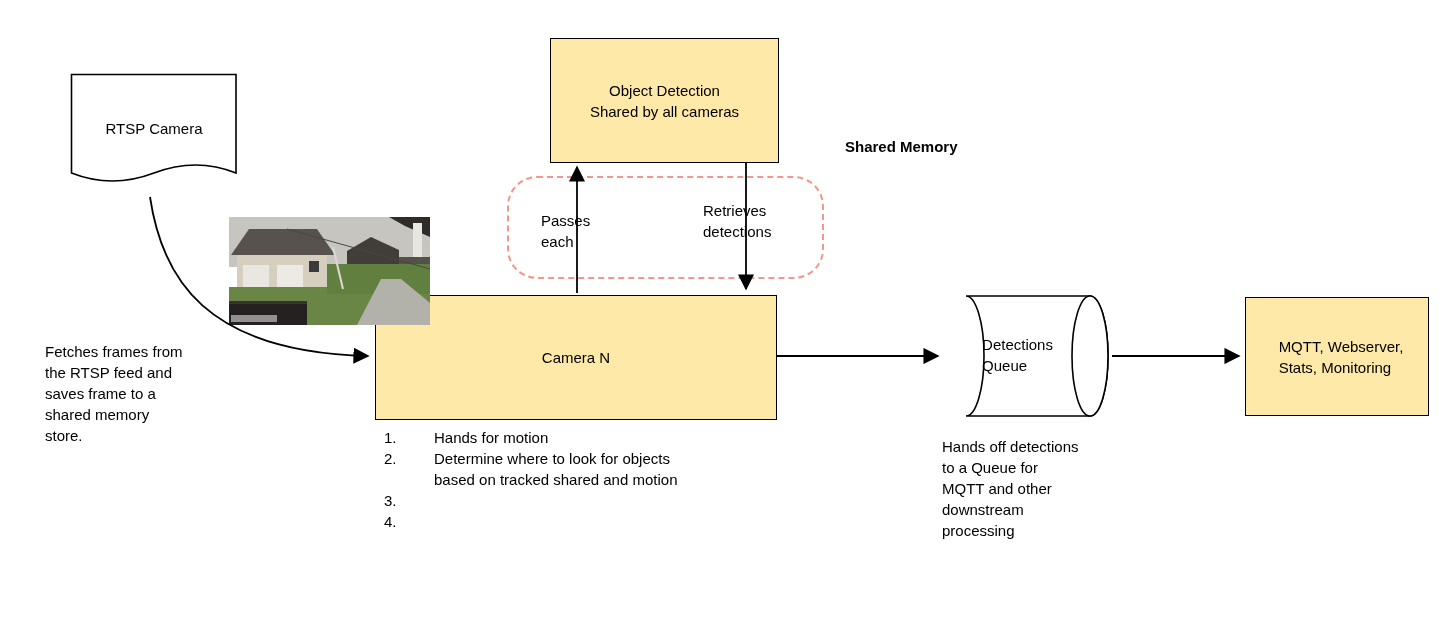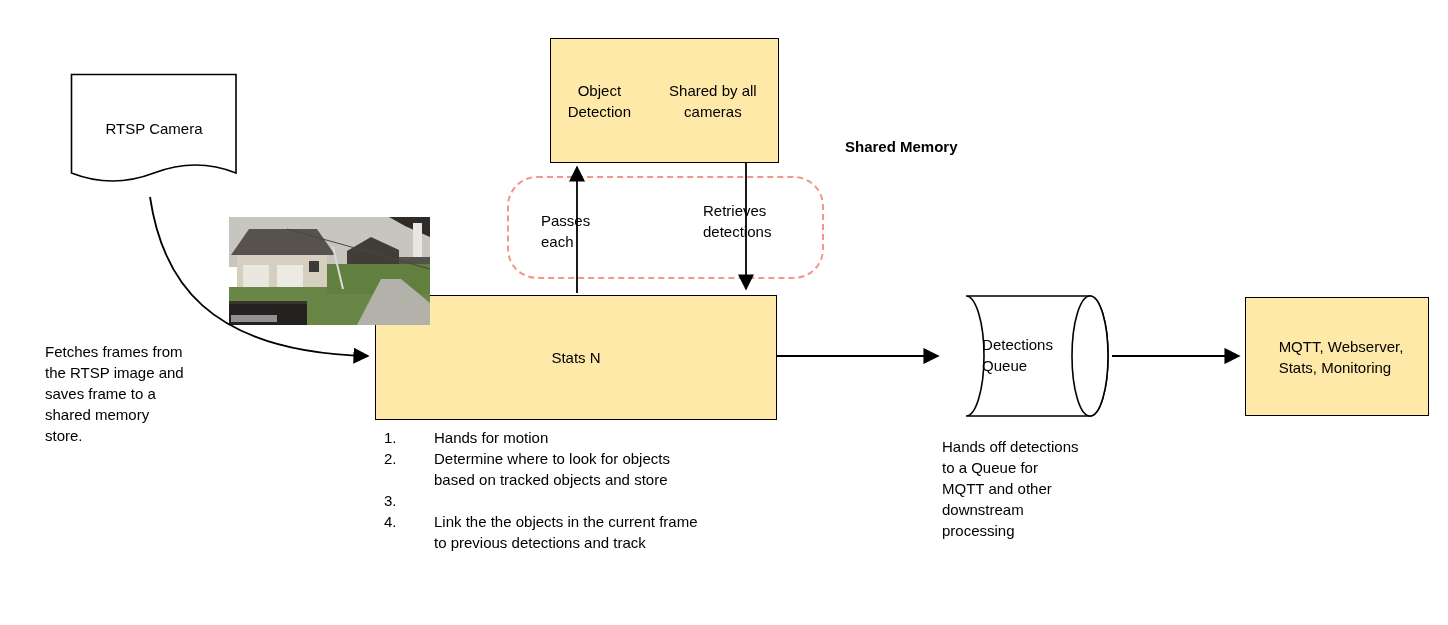--- a/index.html
+++ b/index.html
@@ -1,21 +1,21 @@
 <!DOCTYPE html>
 <html><head>
 <meta charset="utf-8">
 <style>
   html,body{margin:0;padding:0}
   body{font-family:"Liberation Sans",sans-serif;background:#ffffff}
   .canvas{position:relative;width:1448px;height:625px;background:#ffffff;color:#000;
           font-size:15px;line-height:21px;overflow:hidden}
   .abs{position:absolute}
   .pre{white-space:pre-line}
-  .node{border:1.6px solid #000;background:#ffe9a8;display:flex;flex-direction:row;
+  .node{border:1.6px solid #000;background:#ffe9a8;display:flex;flex-direction:column;
         align-items:center;justify-content:center;text-align:center}
   .node.left-text{align-items:center;text-align:left;padding-left:14px;padding-right:6px}
   .dashed-region{border:2.6px dashed #f2978a;border-radius:30px;background:transparent}
   .bold{font-weight:bold}
   .italic{}
   .steps .step{display:flex;align-items:flex-start}
   .steps .step-num{flex:0 0 50px;padding-left:6px}
   .steps .step-text{flex:1}
   .shape-label{display:flex;align-items:center;justify-content:center;text-align:left}
   svg{display:block}
@@ -24,34 +24,34 @@
 <body>
 
 <div class="canvas">
 
   <svg class="abs" style="left:70px;top:73px" width="168" height="130" viewBox="0 0 168 130">
     <path d="M 1.5 1.5 L 166 1.5 L 166 100 Q 126 84 84 100 Q 42 116 1.5 100 Z" fill="#ffffff" stroke="#000000" stroke-width="1.6"></path>
   </svg>
   <div class="abs shape-label" style="left:70px;top:118px;width:168px;height:21px">RTSP Camera</div>
 
   <div class="abs pre" style="left:45px;top:341px;width:175px">Fetches frames from
-the RTSP image and
+the RTSP feed and
 saves frame to a
 shared memory
 store.</div>
 
   <div class="abs node" style="left:550px;top:38px;width:227px;height:123px">
     <span>Object Detection</span>
     <span class="italic">Shared by all cameras</span>
   </div>
 
   <div class="abs dashed-region" style="left:507px;top:176px;width:313px;height:99px"></div>
 
   <div class="abs node" style="left:375px;top:295px;width:400px;height:123px">
-    <span>Stats N</span>
+    <span>Camera N</span>
   </div>
 
   <svg class="abs" style="left:229px;top:217px" width="201" height="108" viewBox="0 0 201 108">
     <g>
       <rect x="0" y="0" width="201" height="50" fill="#c7c5c0"></rect>
       <polygon points="118,34 142,20 170,33 170,47 118,47" fill="#413d39"></polygon>
       <polygon points="160,0 201,0 201,20 176,9" fill="#2f2b28"></polygon>
       <rect x="184" y="6" width="9" height="64" fill="#e8e6e1"></rect>
       <rect x="170" y="40" width="31" height="28" fill="#54504a"></rect>
       <polygon points="2,38 20,12 88,12 106,38" fill="#57524d"></polygon>
@@ -98,29 +98,27 @@
   </div>
 
   <div class="abs steps" style="left:378px;top:427px;width:432px">
     <div class="step">
       <span class="step-num">1.</span>
       <span class="step-text pre">Hands for motion</span>
     </div>
     <div class="step">
       <span class="step-num">2.</span>
       <span class="step-text pre">Determine where to look for objects
-based on tracked objects and store</span>
+based on tracked shared and motion</span>
     </div>
     <div class="step">
       <span class="step-num">3.</span>
     </div>
     <div class="step">
       <span class="step-num">4.</span>
-      <span class="step-text pre">Link the the objects in the current frame
-to previous detections and track</span>
     </div>
   </div>
 
   <svg class="abs" style="left:0;top:0;pointer-events:none" width="1448" height="625" viewBox="0 0 1448 625">
     <defs>
       <marker id="arrowhead" viewBox="0 0 10 10" refX="9" refY="5" markerWidth="9" markerHeight="9" orient="auto-start-reverse">
         <path d="M 0 0 L 10 5 L 0 10 Z" fill="#000000"></path>
       </marker>
     </defs>
     <path d="M 150 197 C 162 278 205 352 368 356" fill="none" stroke="#000000" stroke-width="1.8" marker-end="url(#arrowhead)"></path>

